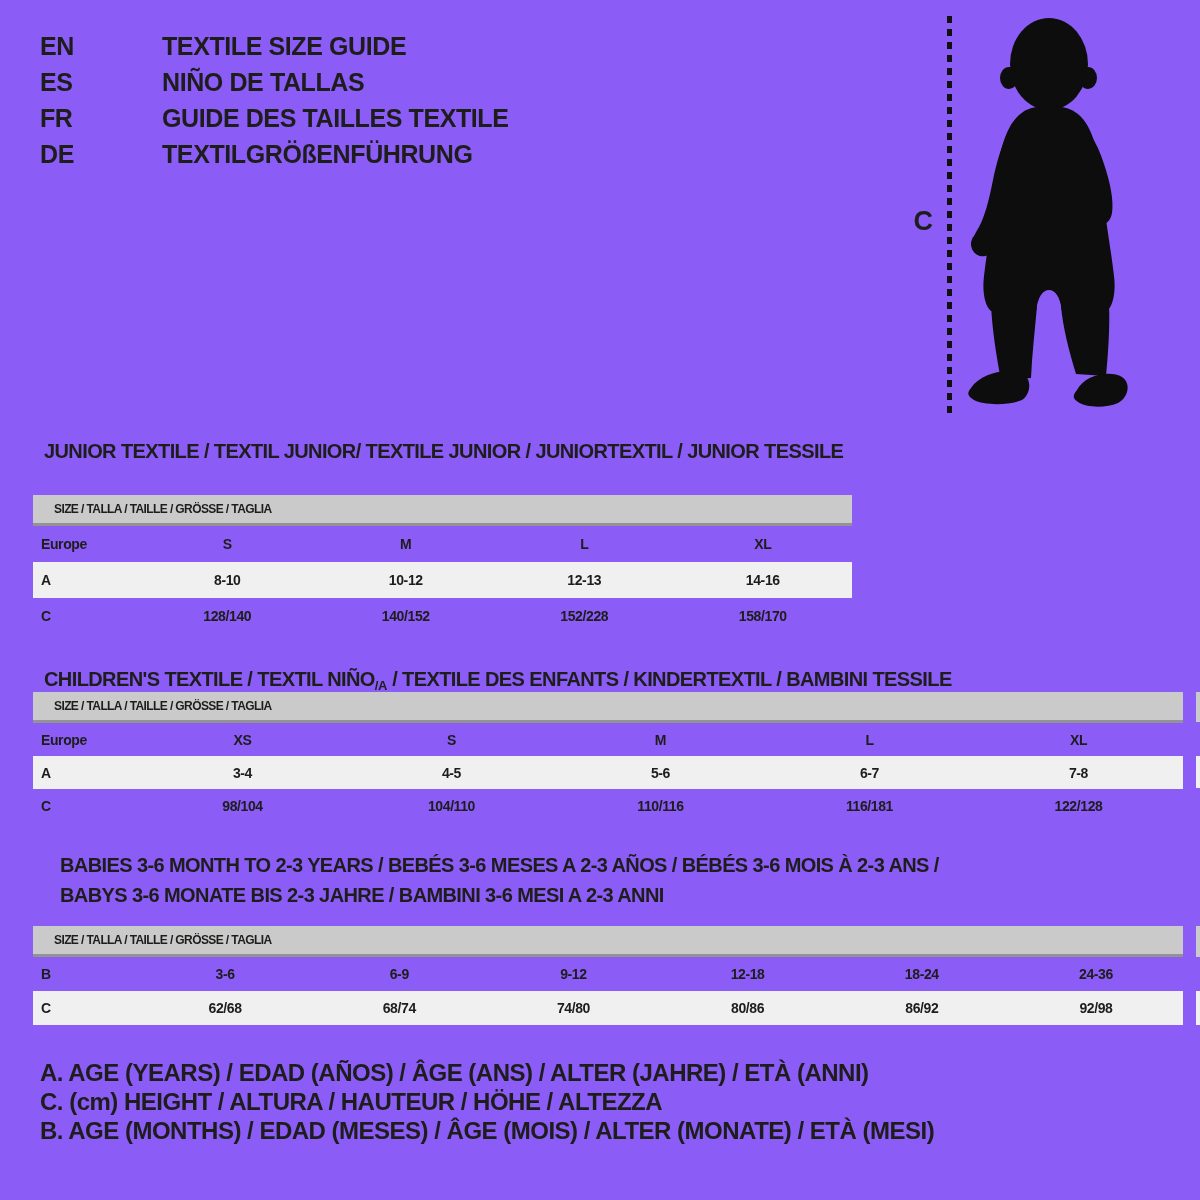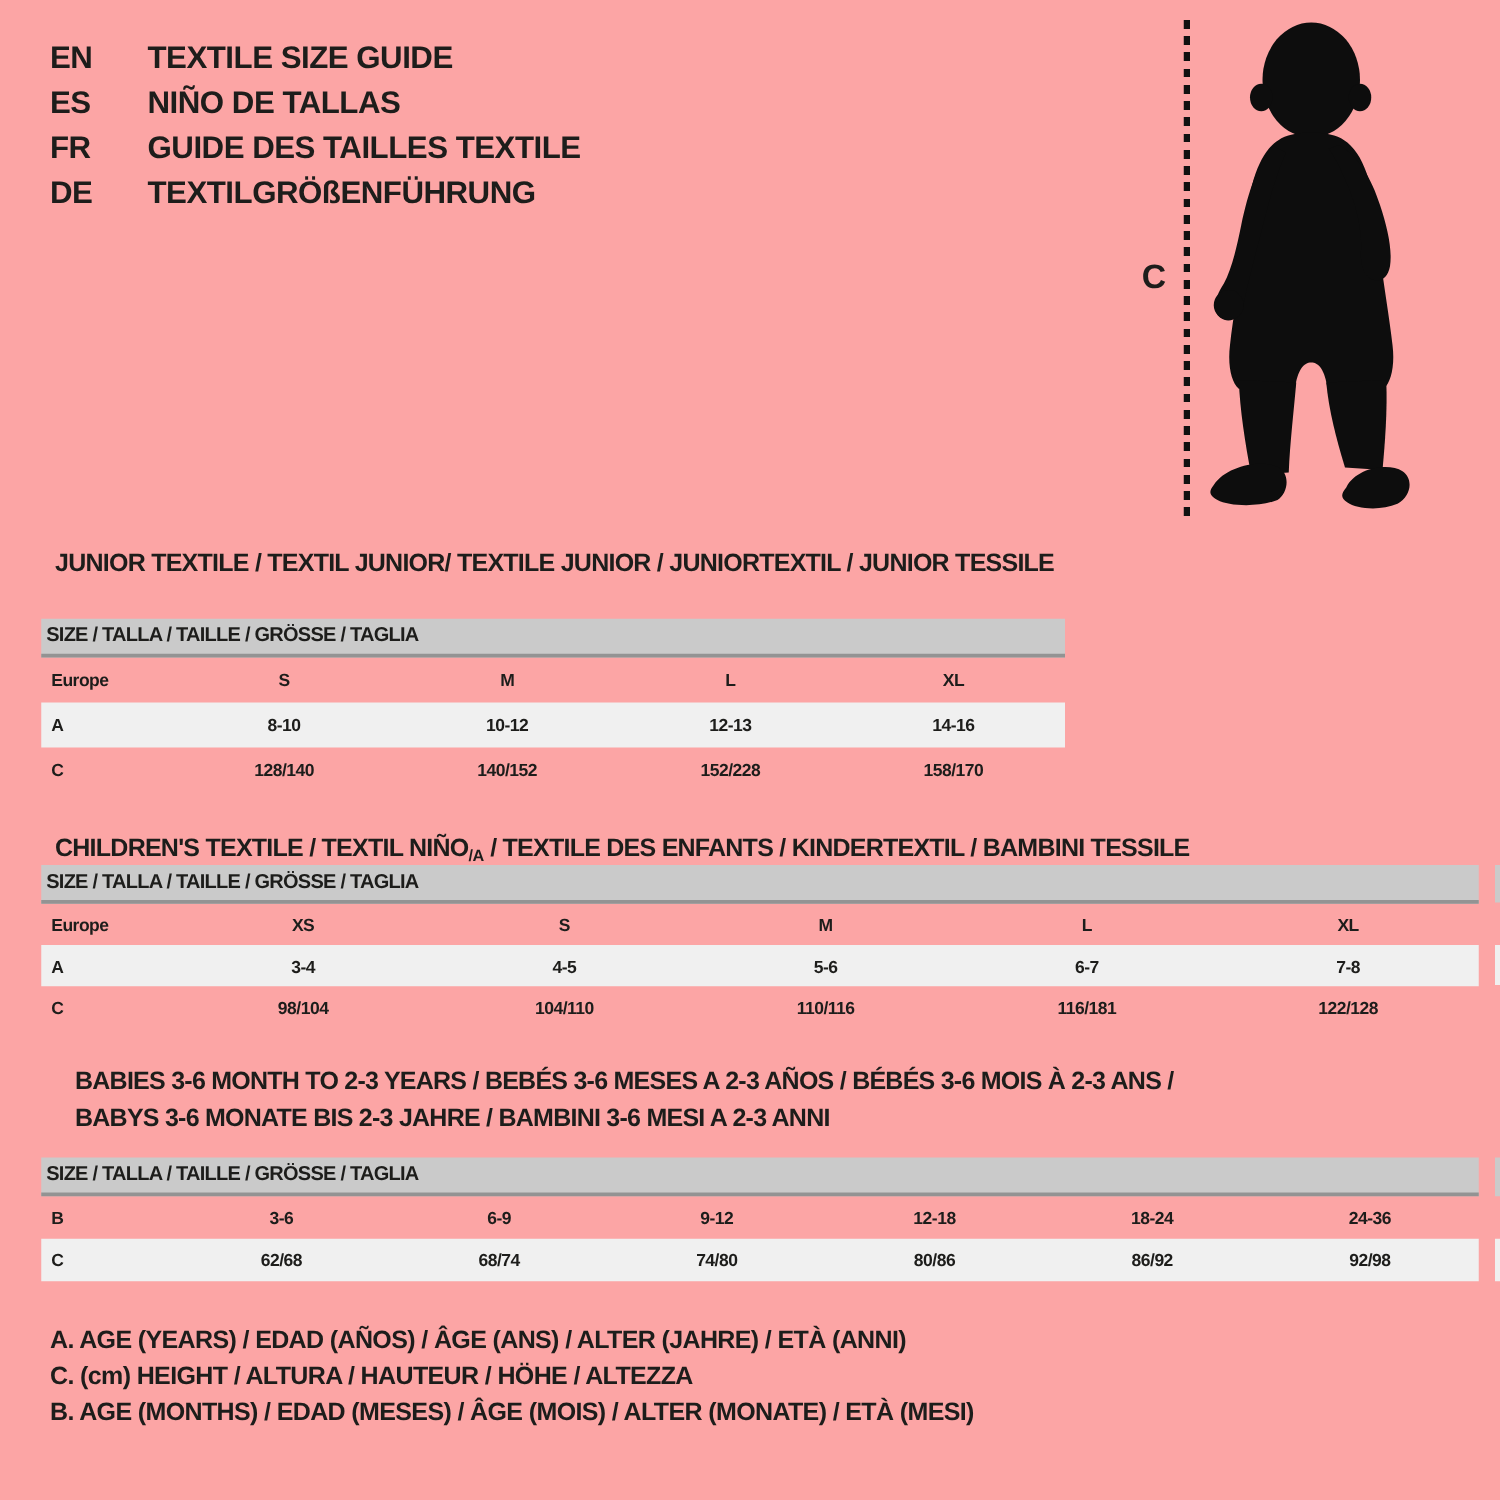--- a/index.html
+++ b/index.html
@@ -1,68 +1,68 @@
 <!DOCTYPE html>
 <html><head>
 <meta charset="utf-8">
 <style>
   html,body{margin:0;padding:0;background:#ffffff;}
   #page{
     position:relative;
     width:1200px;height:1200px;
-    background:#fca5a5;
+    background:#8b5cf6;
     overflow:hidden;
     font-family:"Liberation Sans", sans-serif;
     color:#1d1d1b;
     font-weight:bold;
     letter-spacing:-0.4px;
   }
   .abs{position:absolute;}
 
   
   .lang-list{left:40px;top:28px;}
   .lang-row{display:flex;height:36px;align-items:center;font-size:25px;}
   .lang-code{width:78px;}
-  .lang-title{white-space:nowrap;}
+  .lang-title{white-space:nowrap;margin-left:44px;}
 
   
   .measure-line{
     left:947px;top:16px;width:5px;height:398px;
     background:repeating-linear-gradient(to bottom,#111 0 7px,transparent 7px 13px);
   }
   .measure-label{left:906px;top:206px;width:34px;text-align:center;font-size:27px;}
   .silhouette{left:958px;top:14px;}
 
   
   .section-heading{font-size:20px;white-space:nowrap;letter-spacing:-0.6px;}
   .sub-part{font-size:13px;vertical-align:-4px;letter-spacing:-0.3px;}
 
   
   .size-table{left:33px;}
   .st-header{
     height:28px;background:#cacaca;border-bottom:3px solid #939393;
-    display:flex;align-items:center;padding-left:4px;
-    font-size:16px;letter-spacing:-0.6px;
+    display:flex;align-items:center;padding-left:21px;
+    font-size:12px;letter-spacing:-0.6px;
   }
   .st-row{display:flex;align-items:center;font-size:14px;}
   .st-row.shaded{background:#f0f0f0;}
   .st-label{width:105px;padding-left:8px;box-sizing:border-box;}
   .st-cell{flex:1;text-align:center;}
 
   .w-narrow{width:819px;}
   .w-wide{width:1150px;}
 
   
   .sliver{left:1196px;width:4px;}
   .sliver-bar{background:#cacaca;}
   .sliver-shade{background:#f0f0f0;}
 
   
   .legend{left:40px;top:1058px;}
-  .legend-line{height:29px;display:flex;align-items:center;font-size:20px;letter-spacing:-0.5px;white-space:nowrap;}
+  .legend-line{height:29px;display:flex;align-items:center;font-size:24px;letter-spacing:-0.5px;white-space:nowrap;}
 </style>
 </head>
 <body>
 
 <div id="page">
 
   <div class="abs lang-list">
     <div class="lang-row">
       <span class="lang-code">EN</span>
       <span class="lang-title">TEXTILE SIZE GUIDE</span>

